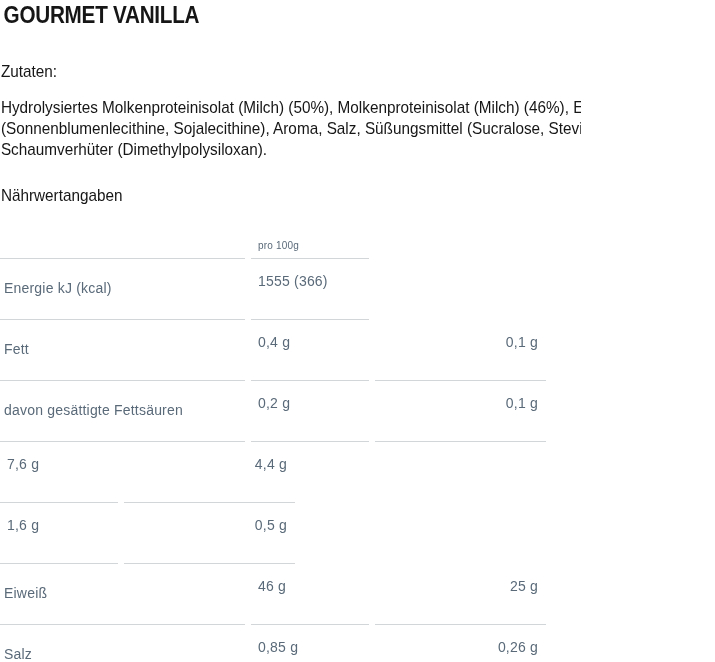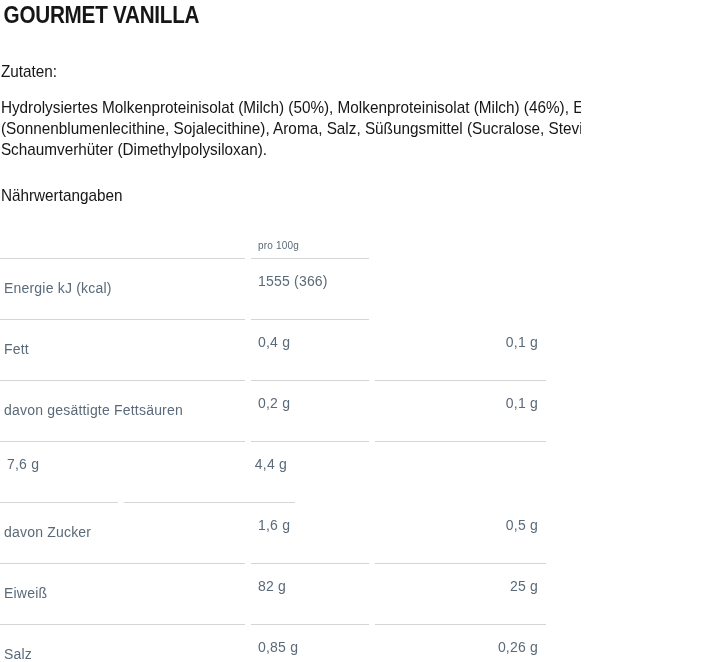--- a/index.html
+++ b/index.html
@@ -107,28 +107,27 @@
       <div class="cell c2">0,2 g</div>
       <div class="cell c3">0,1 g</div>
     </div>
 
     <div class="trow tdata">
       <div class="cell c2">7,6 g</div>
       <div class="cell c3">4,4 g</div>
     </div>
 
     <div class="trow tdata">
-      <div class="cell c1">davon Zucker</div>
       <div class="cell c2">1,6 g</div>
       <div class="cell c3">0,5 g</div>
     </div>
 
     <div class="trow tdata">
       <div class="cell c1">Eiweiß</div>
-      <div class="cell c2">82 g</div>
+      <div class="cell c2">46 g</div>
       <div class="cell c3">25 g</div>
     </div>
 
     <div class="trow tdata">
       <div class="cell c1">Salz</div>
       <div class="cell c2">0,85 g</div>
       <div class="cell c3">0,26 g</div>
     </div>
 
   </div>

